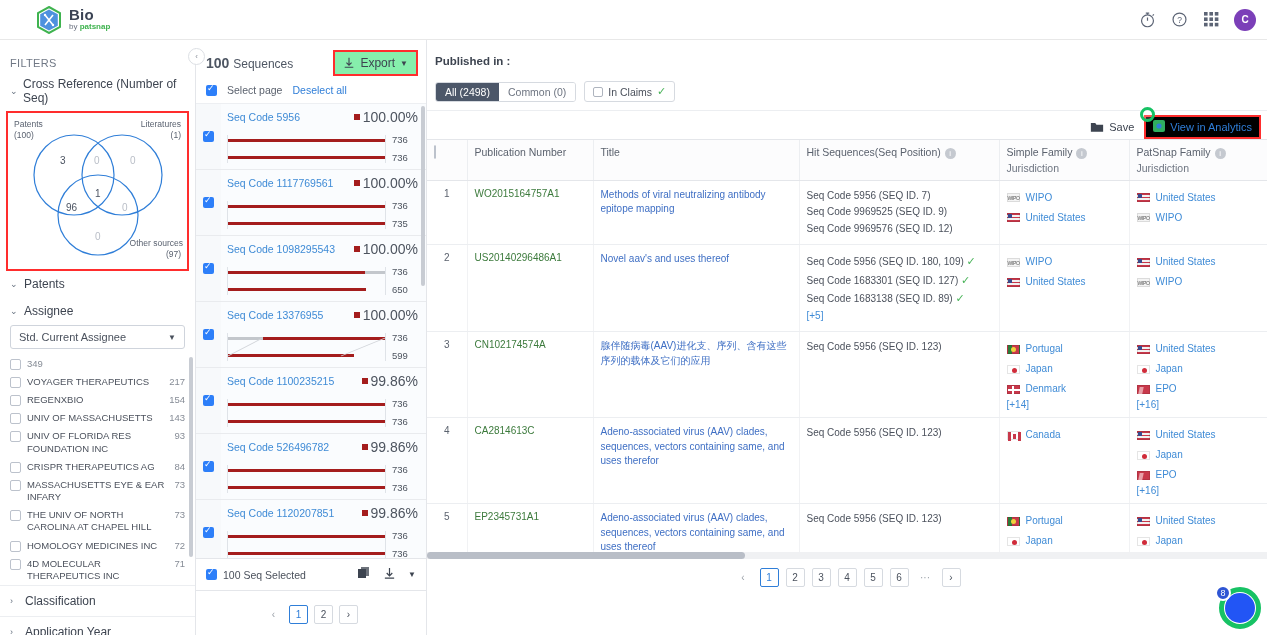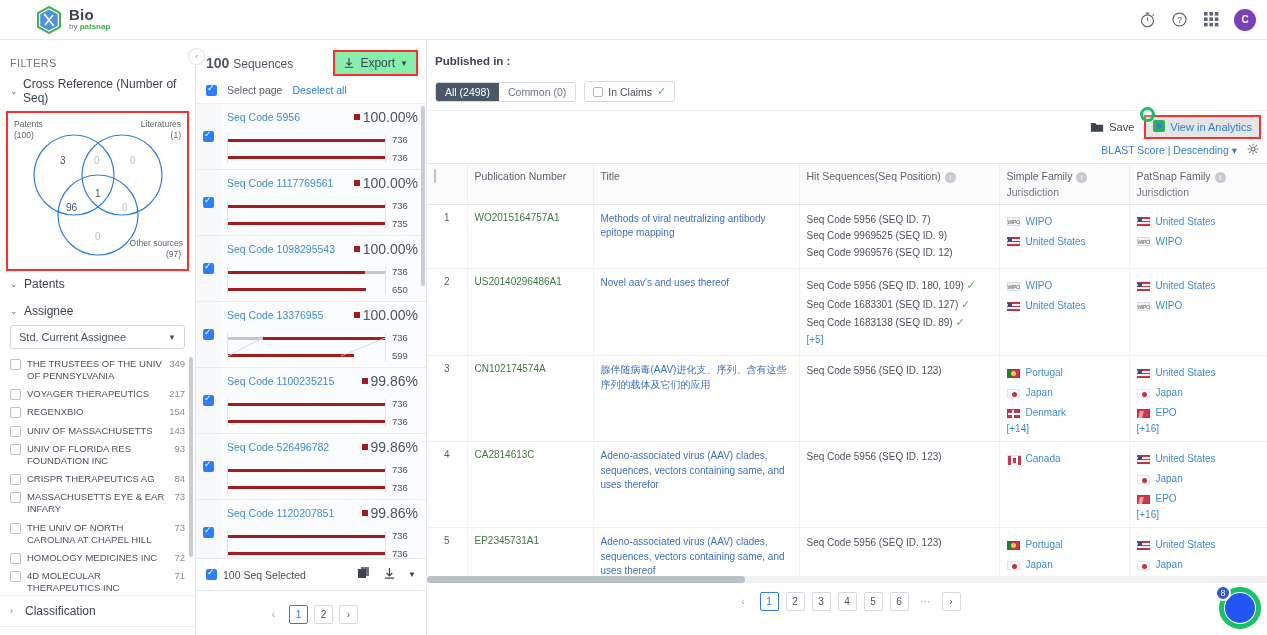--- a/index.html
+++ b/index.html
@@ -132,21 +132,21 @@
   .seg { display: flex; border: 1px solid #d6dae0; border-radius: 3px; overflow: hidden;}
   .seg div { padding: 3px 9px; font-size: 10.5px; color: #6d7480; cursor: pointer; background:#fff;}
   .seg div.on { background: #4c5769; color: #fff; }
   .claimbox { display: flex; align-items: center; gap: 5px; border: 1px solid #d6dae0; border-radius: 3px; padding: 3px 8px; font-size: 10.5px; color: #4b515c; cursor: pointer; background:#fff;}
   .claim-chk { width: 10px; height: 10px; border: 1px solid #aeb4be; border-radius: 2px; background:#fff;}
   .ok { color: #47b357; font-size: 11px; }
   .toolrow { display: flex; align-items: center; justify-content: flex-end; gap: 10px; padding: 4px 6px 0 0; position: relative;}
   .save-btn { display: flex; align-items: center; gap: 5px; font-size: 11px; color: #3d4450; cursor: pointer; }
   .analytics-btn {
     display: flex; align-items: center; gap: 5px; font-size: 11px; color: #2f7ed8;
-    border: 2px solid #ff2d2d; padding: 3px 7px; cursor: pointer; background:#e5e5e5;
+    border: 2px solid #ff2d2d; padding: 3px 7px; cursor: pointer; background:#000000;
   }
   .sortrow { display: flex; align-items: center; justify-content: flex-end; gap: 10px; padding: 4px 8px 6px 0; font-size: 10.5px; color: #5b626e;}
   .sortrow .lnk { color: #2f7ed8; }
 
   
   .tblwrap { position: relative; height: 420px; overflow: hidden; border-top: 1px solid #e4e6ea;}
   table { border-collapse: collapse; width: 840px; table-layout: fixed; }
   th {
     text-align: left; font-weight: 400; font-size: 10.5px; color: #5b626e;
     border-bottom: 1px solid #e4e6ea; border-right: 1px solid #eceef1;
@@ -302,21 +302,20 @@
 
     <div class="select-box">
       <span>Std. Current Assignee</span>
       <span style="font-size:8px;">▼</span>
     </div>
 
     <div class="assignee-list" id="assignee-list">
       <div class="scroll-thumb"></div>
     <div class="a-item">
           <span class="a-chk"></span>
-          <span class="a-name">THE TRUSTEES OF THE UNIV OF PENNSYLVANIA</span>
           <span class="a-count">349</span>
         </div>
         <div class="a-item">
           <span class="a-chk"></span>
           <span class="a-name">VOYAGER THERAPEUTICS</span>
           <span class="a-count">217</span>
         </div>
         <div class="a-item">
           <span class="a-chk"></span>
           <span class="a-name">REGENXBIO</span>
@@ -626,29 +625,20 @@
           <svg width="12" height="12" viewBox="0 0 12 12">
               <rect width="12" height="12" rx="2" fill="#2fae5f"></rect>
               <circle cx="6" cy="6" r="2.6" fill="#2f7ed8"></circle>
             </svg>
         </span>
         <span>View in Analytics</span>
       </div>
       <div class="green-cursor" style="right:112px; top:-4px;"></div>
     </div>
 
-    <div class="sortrow">
-      <span class="lnk"><span>BLAST Score | Descending</span> ▾</span>
-      <span>
-        <svg width="12" height="12" viewBox="0 0 14 14">
-            <circle cx="7" cy="7" r="2.3" fill="none" stroke="#5b626e" stroke-width="1.3"></circle>
-            <path d="M7 .8v2.2M7 11v2.2M.8 7h2.2M11 7h2.2M2.6 2.6l1.6 1.6M9.8 9.8l1.6 1.6M11.4 2.6L9.8 4.2M4.2 9.8l-1.6 1.6" stroke="#5b626e" stroke-width="1.2"></path>
-          </svg>
-      </span>
-    </div>
 
     <div class="tblwrap">
       <table>
         <thead>
           <tr>
             <th class="c-chk"><span class="hchk"></span></th>
             <th class="c-pub">Publication Number</th>
             <th class="c-title">Title</th>
             <th class="c-hit"><span>Hit Sequences(Seq Position)</span><span class="infoi">i</span></th>
             <th class="c-sf"><span>Simple Family</span><span class="infoi">i</span><span class="sub">Jurisdiction</span></th>

